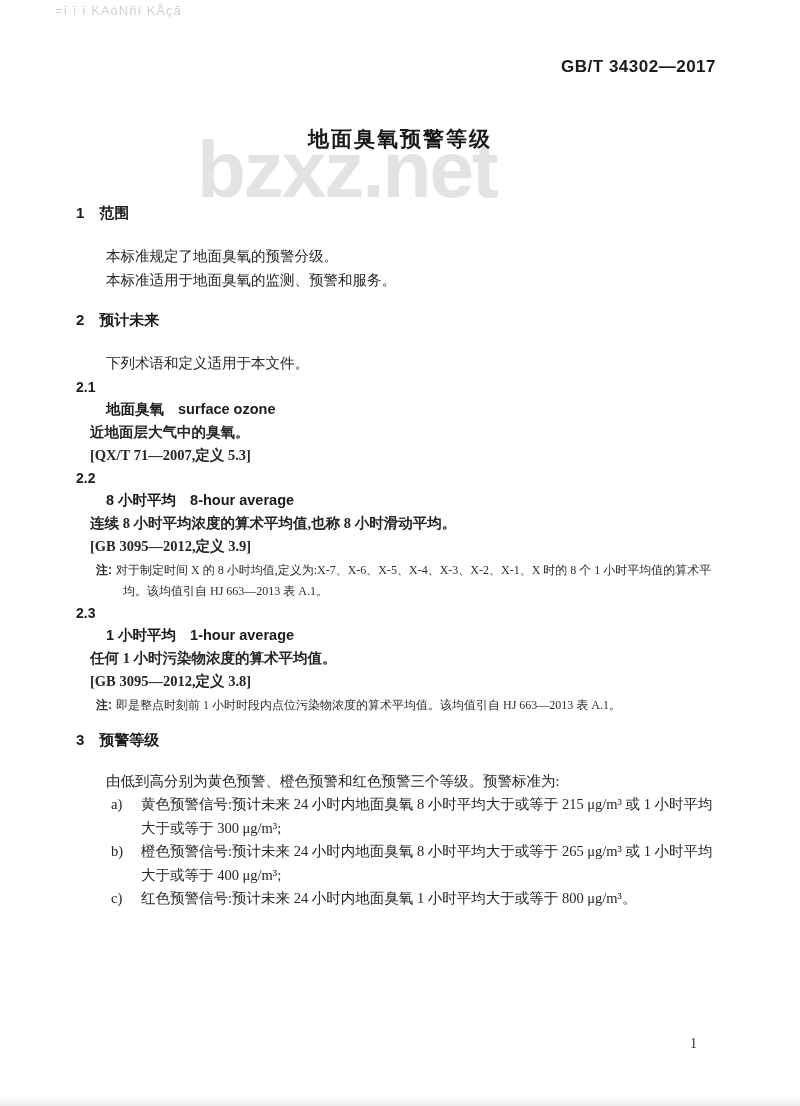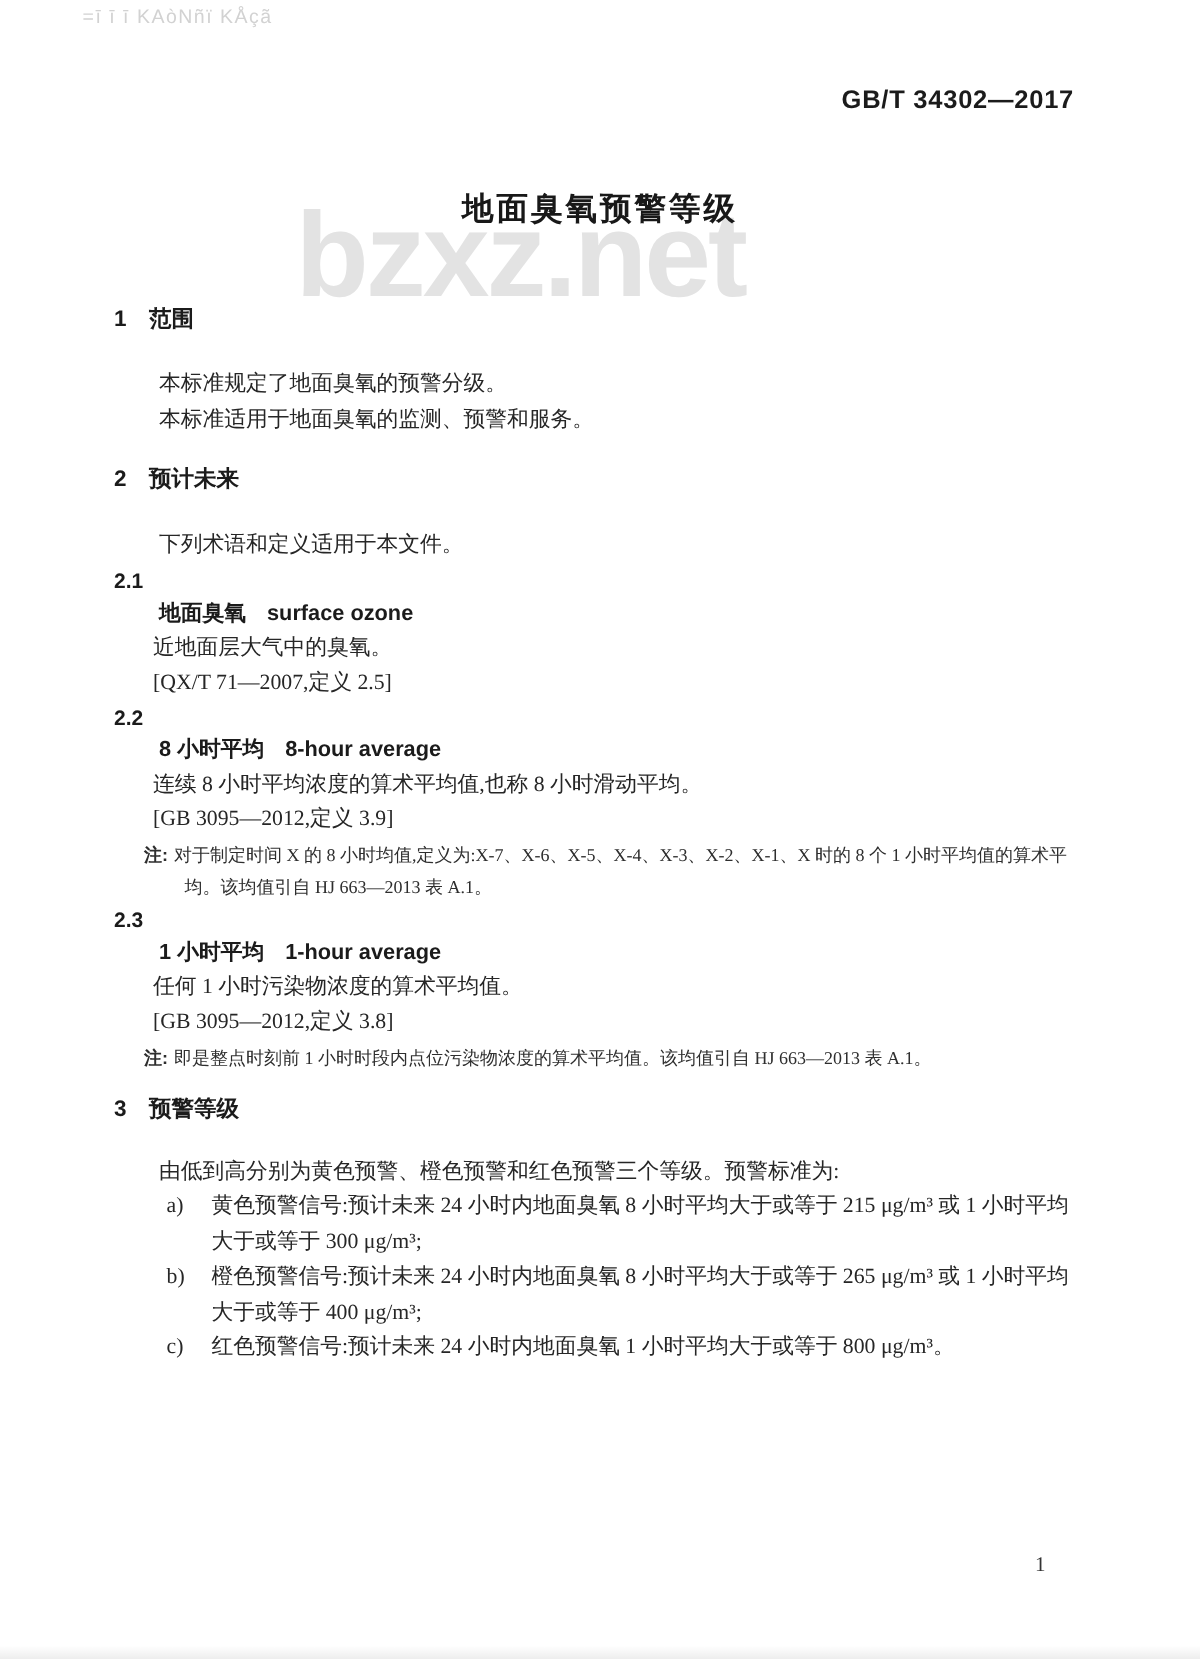--- a/index.html
+++ b/index.html
@@ -50,21 +50,21 @@
   .clause-num {
     font-family:"Liberation Sans","DejaVu Sans",sans-serif;
     font-weight:bold; font-size:14px; line-height:22px; color:#1b1b1b;
   }
   .term-line {
     margin-left:30px; line-height:23px;
     font-family:"Liberation Sans","DejaVu Sans",sans-serif;
     font-weight:bold; font-size:14.5px; color:#1b1b1b;
   }
   .term-line .term-en { margin-left:14px; }
-  .def-line, .source-line { margin-left:26px; line-height:23px; }
+  .def-line, .source-line { margin-left:14px; line-height:23px;font-weight:bold; }
   .note {
     margin-left:20px; padding-left:27px; text-indent:-27px; margin-top:2px;
     font-size:12px; line-height:21px; color:#2e2e2e;
   }
   .note .note-label {
     font-family:"Liberation Sans","DejaVu Sans",sans-serif;
     font-weight:bold; margin-right:4px;
   }
   .list-item { position:relative; padding-left:65px; line-height:23.5px; }
   .list-item .item-label { position:absolute; left:35px; top:0; }
@@ -101,21 +101,21 @@
     <div class="sec-heading h-s2">
       <span class="num">2</span><span>预计未来</span>
     </div>
     <p class="body-p mt-lg">下列术语和定义适用于本文件。</p>
 
     <div class="clause-num">2.1</div>
     <div class="term-line">
       <span>地面臭氧</span><span class="term-en">surface ozone</span>
     </div>
     <div class="def-line">近地面层大气中的臭氧。</div>
-    <div class="source-line">[QX/T 71—2007,定义 2.5]</div>
+    <div class="source-line">[QX/T 71—2007,定义 5.3]</div>
 
     <div class="clause-num">2.2</div>
     <div class="term-line">
       <span>8 小时平均</span><span class="term-en">8-hour average</span>
     </div>
     <div class="def-line">连续 8 小时平均浓度的算术平均值,也称 8 小时滑动平均。</div>
     <div class="source-line">[GB 3095—2012,定义 3.9]</div>
     <div class="note">
       <span class="note-label">注:</span><span>对于制定时间 X 的 8 小时均值,定义为:X-7、X-6、X-5、X-4、X-3、X-2、X-1、X 时的 8 个 1 小时平均值的算术平均。该均值引自 HJ 663—2013 表 A.1。</span>
     </div>

